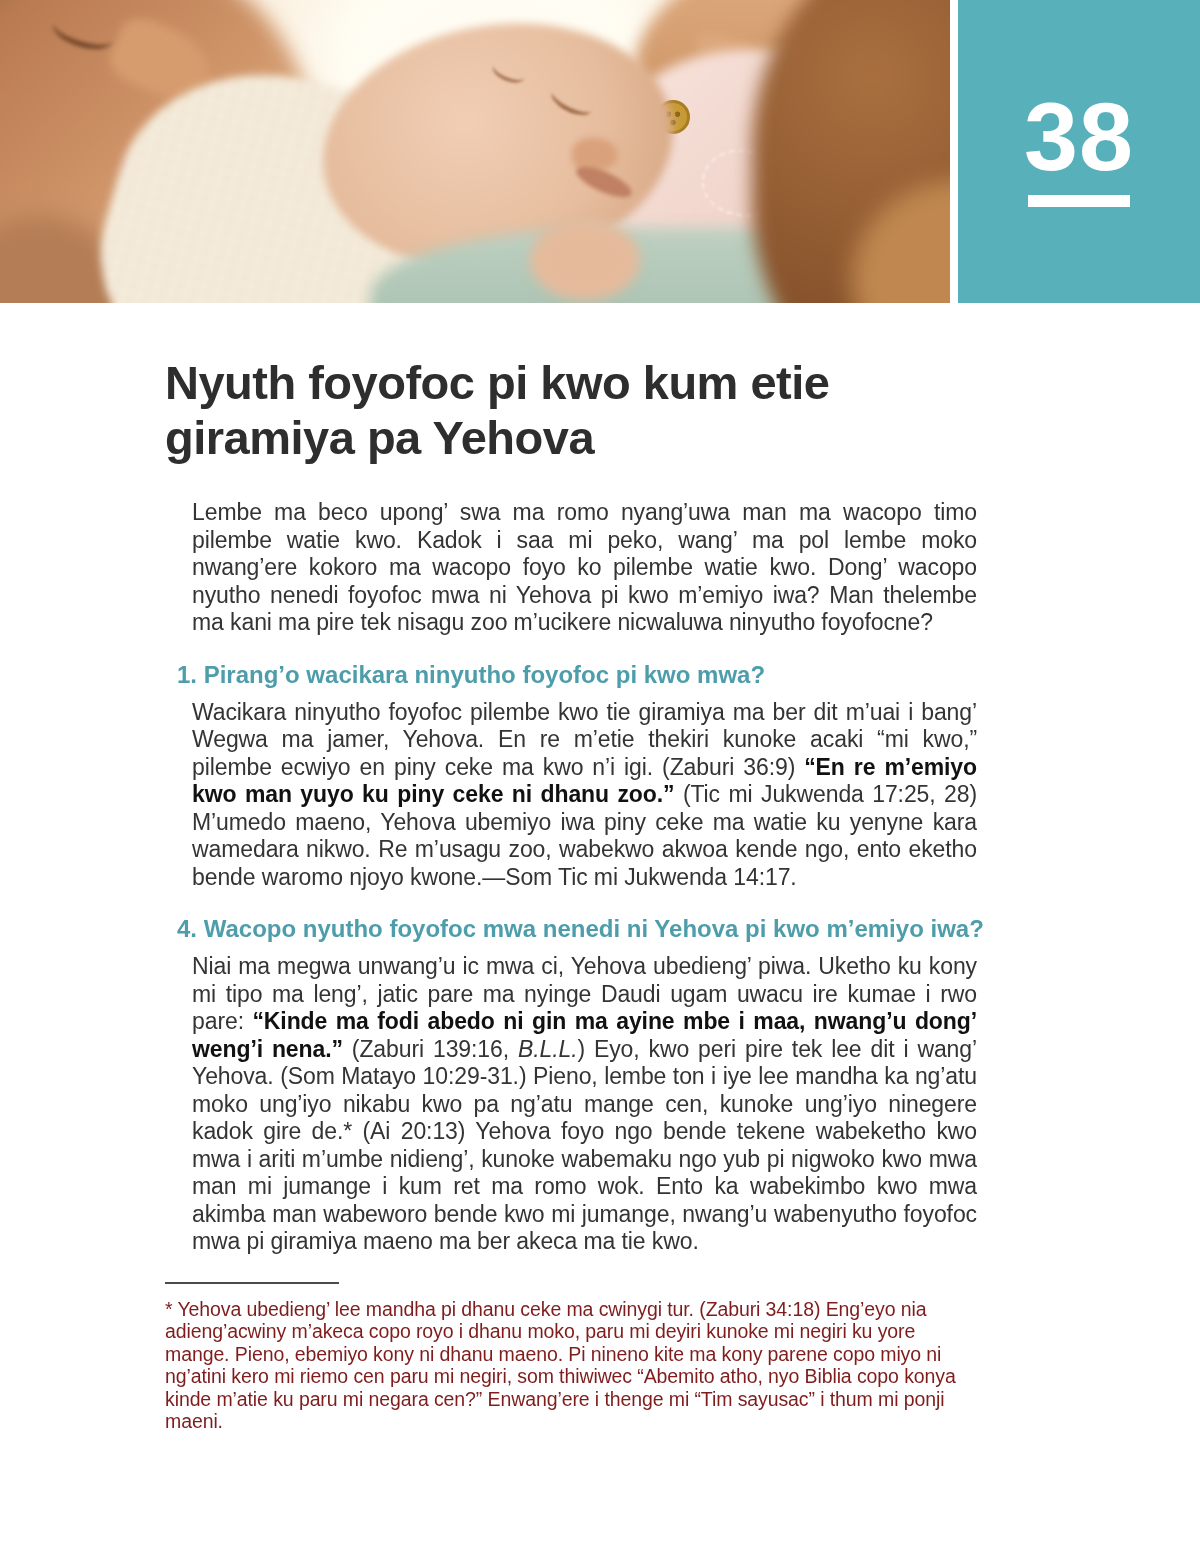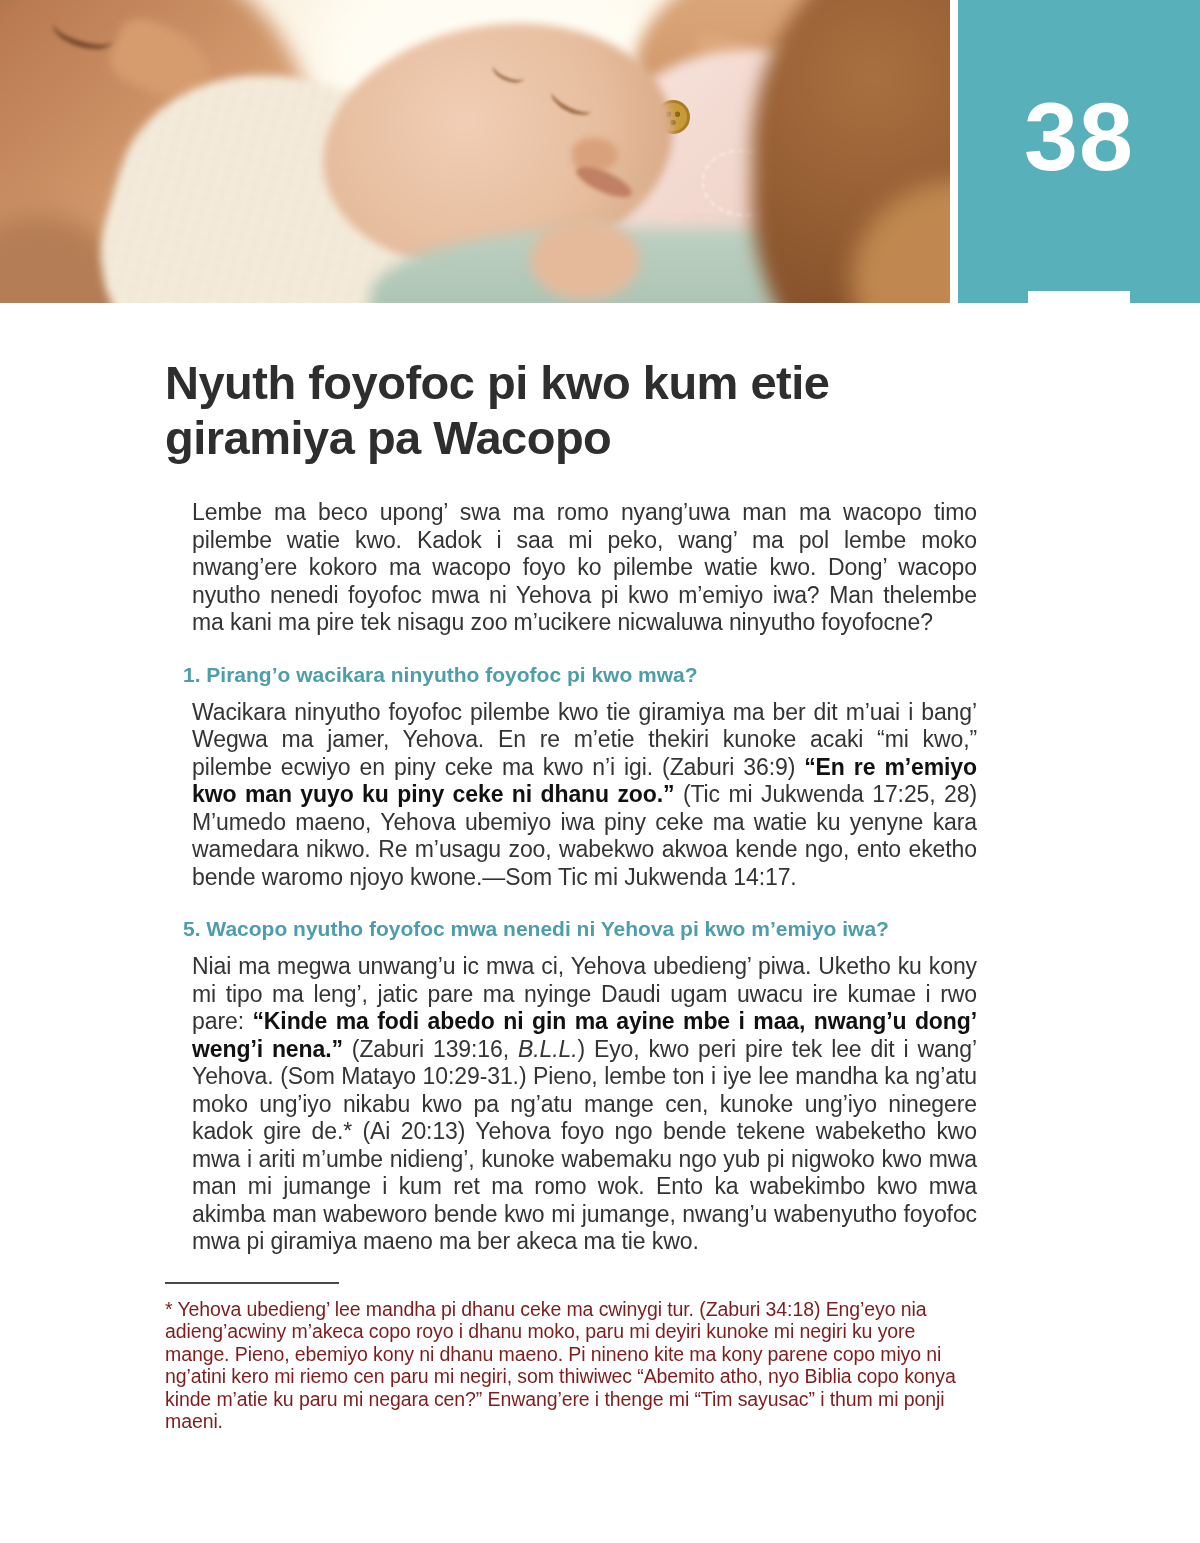--- a/index.html
+++ b/index.html
@@ -67,41 +67,41 @@
     background:#dca87c;transform:rotate(32deg);filter:blur(5px);}
   .father-head{left:752px;top:-70px;width:430px;height:490px;border-radius:45%;
     background:radial-gradient(circle at 28% 30%,#a96f3f 0%,#7d4a26 68%,#693b1d 100%);
     filter:blur(9px);}
   .father-shoulder{left:852px;top:180px;width:220px;height:200px;border-radius:50%;
     background:#c08followup;background:#c08850;filter:blur(12px);}
   
   .badge{
     position:absolute;top:0;left:958px;width:242px;height:303px;
     background:var(--teal-block,#58b1ba);
-    display:flex;flex-direction:column;align-items:center;justify-content:space-between;
+    display:flex;flex-direction:column;align-items:center;justify-content:flex-start;
   }
   .badge-number{
     margin-top:88px;
     color:#ffffff;font-size:97px;font-weight:700;line-height:1;letter-spacing:1px;
   }
   .badge-underline{width:102px;height:12px;background:#ffffff;margin-top:10px;}
   
   .content{position:absolute;top:303px;left:165px;width:820px;color:#343434;}
   .title{
     margin:52px 0 34px 0;
     font-size:47px;line-height:55px;font-weight:700;color:#2e2e2e;
     letter-spacing:-0.5px;max-width:800px;
   }
   .intro,.para{
     margin:0 8px 24px 27px;
     font-size:23px;line-height:27.5px;text-align:justify;letter-spacing:-0.1px;
   }
   .question{
-    margin:0 0 10px 18px;
-    font-size:21px;line-height:28px;font-weight:700;
+    margin:0 0 10px 12px;
+    font-size:24px;line-height:28px;font-weight:700;
     color:var(--heading-teal,#4d9daa);
   }
   .run-normal{font-weight:400;}
   .run-bold{font-weight:700;color:#111111;}
   .run-italic{font-style:italic;}
   .footnote-rule{
     width:174px;height:0;border-top:2px solid #4a4a4a;
     margin:26px 0 14px 0;
   }
   .footnote{
@@ -140,27 +140,27 @@
       <div class="father-shoulder"></div>
     </div>
 
     <div class="badge">
       <div class="badge-number">38</div>
       <div class="badge-underline"></div>
     </div>
   </div>
 
   <div class="content">
-    <h1 class="title">Nyuth foyofoc pi kwo kum etie giramiya pa Wacopo</h1>
+    <h1 class="title">Nyuth foyofoc pi kwo kum etie giramiya pa Yehova</h1>
 
     <p class="intro">Lembe ma beco upong’ swa ma romo nyang’uwa man ma wacopo timo pilembe watie kwo. Kadok i saa mi peko, wang’ ma pol lembe moko nwang’ere kokoro ma wacopo foyo ko pilembe watie kwo. Dong’ wacopo nyutho nenedi foyofoc mwa ni Yehova pi kwo m’emiyo iwa? Man thelembe ma kani ma pire tek nisagu zoo m’ucikere nicwaluwa ninyutho foyofocne?</p>
 
     <h2 class="question">1. Pirang’o wacikara ninyutho foyofoc pi kwo mwa?</h2>
     <p class="para"><span class="run-normal">Wacikara ninyutho foyofoc pilembe kwo tie giramiya ma ber dit m’uai i bang’ Wegwa ma jamer, Yehova. En re m’etie thekiri kunoke acaki “mi kwo,” pilembe ecwiyo en piny ceke ma kwo n’i igi. (Zaburi 36:9) </span><span class="run-bold">“En re m’emiyo kwo man yuyo ku piny ceke ni dhanu zoo.”</span><span class="run-normal"> (Tic mi Jukwenda 17:25, 28) M’umedo maeno, Yehova ubemiyo iwa piny ceke ma watie ku yenyne kara wamedara nikwo. Re m’usagu zoo, wabekwo akwoa kende ngo, ento eketho bende waromo njoyo kwone.—Som Tic mi Jukwenda 14:17.</span></p>
 
-    <h2 class="question">5. Wacopo nyutho foyofoc mwa nenedi ni Yehova pi kwo m’emiyo iwa?</h2>
+    <h2 class="question">4. Wacopo nyutho foyofoc mwa nenedi ni Yehova pi kwo m’emiyo iwa?</h2>
     <p class="para"><span class="run-normal">Niai ma megwa unwang’u ic mwa ci, Yehova ubedieng’ piwa. Uketho ku kony mi tipo ma leng’, jatic pare ma nyinge Daudi ugam uwacu ire kumae i rwo pare: </span><span class="run-bold">“Kinde ma fodi abedo ni gin ma ayine mbe i maa, nwang’u dong’ weng’i nena.”</span><span class="run-normal"> (Zaburi 139:16, </span><span class="run-italic">B.L.L.</span><span class="run-normal">) Eyo, kwo peri pire tek lee dit i wang’ Yehova. (Som Matayo 10:29-31.) Pieno, lembe ton i iye lee mandha ka ng’atu moko ung’iyo nikabu kwo pa ng’atu mange cen, kunoke ung’iyo ninegere kadok gire de.* (Ai 20:13) Yehova foyo ngo bende tekene wabeketho kwo mwa i ariti m’umbe nidieng’, kunoke wabemaku ngo yub pi nigwoko kwo mwa man mi jumange i kum ret ma romo wok. Ento ka wabekimbo kwo mwa akimba man wabeworo bende kwo mi jumange, nwang’u wabenyutho foyofoc mwa pi giramiya maeno ma ber akeca ma tie kwo.</span></p>
 
     <div class="footnote-rule"></div>
     <p class="footnote">* Yehova ubedieng’ lee mandha pi dhanu ceke ma cwinygi tur. (Zaburi 34:18) Eng’eyo nia adieng’acwiny m’akeca copo royo i dhanu moko, paru mi deyiri kunoke mi negiri ku yore mange. Pieno, ebemiyo kony ni dhanu maeno. Pi nineno kite ma kony parene copo miyo ni ng’atini kero mi riemo cen paru mi negiri, som thiwiwec “Abemito atho, nyo Biblia copo konya kinde m’atie ku paru mi negara cen?” Enwang’ere i thenge mi “Tim sayusac” i thum mi ponji maeni.</p>
   </div>
 
 </div>
 
 </body></html>

